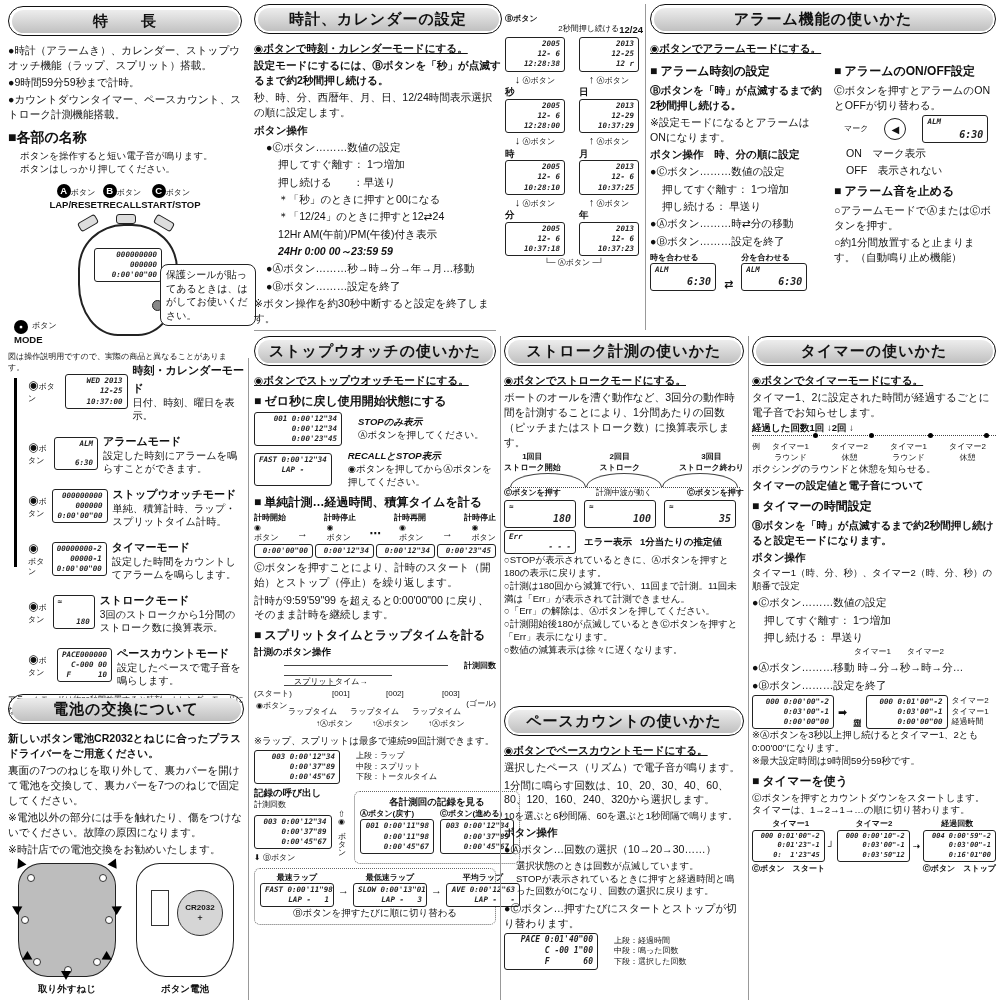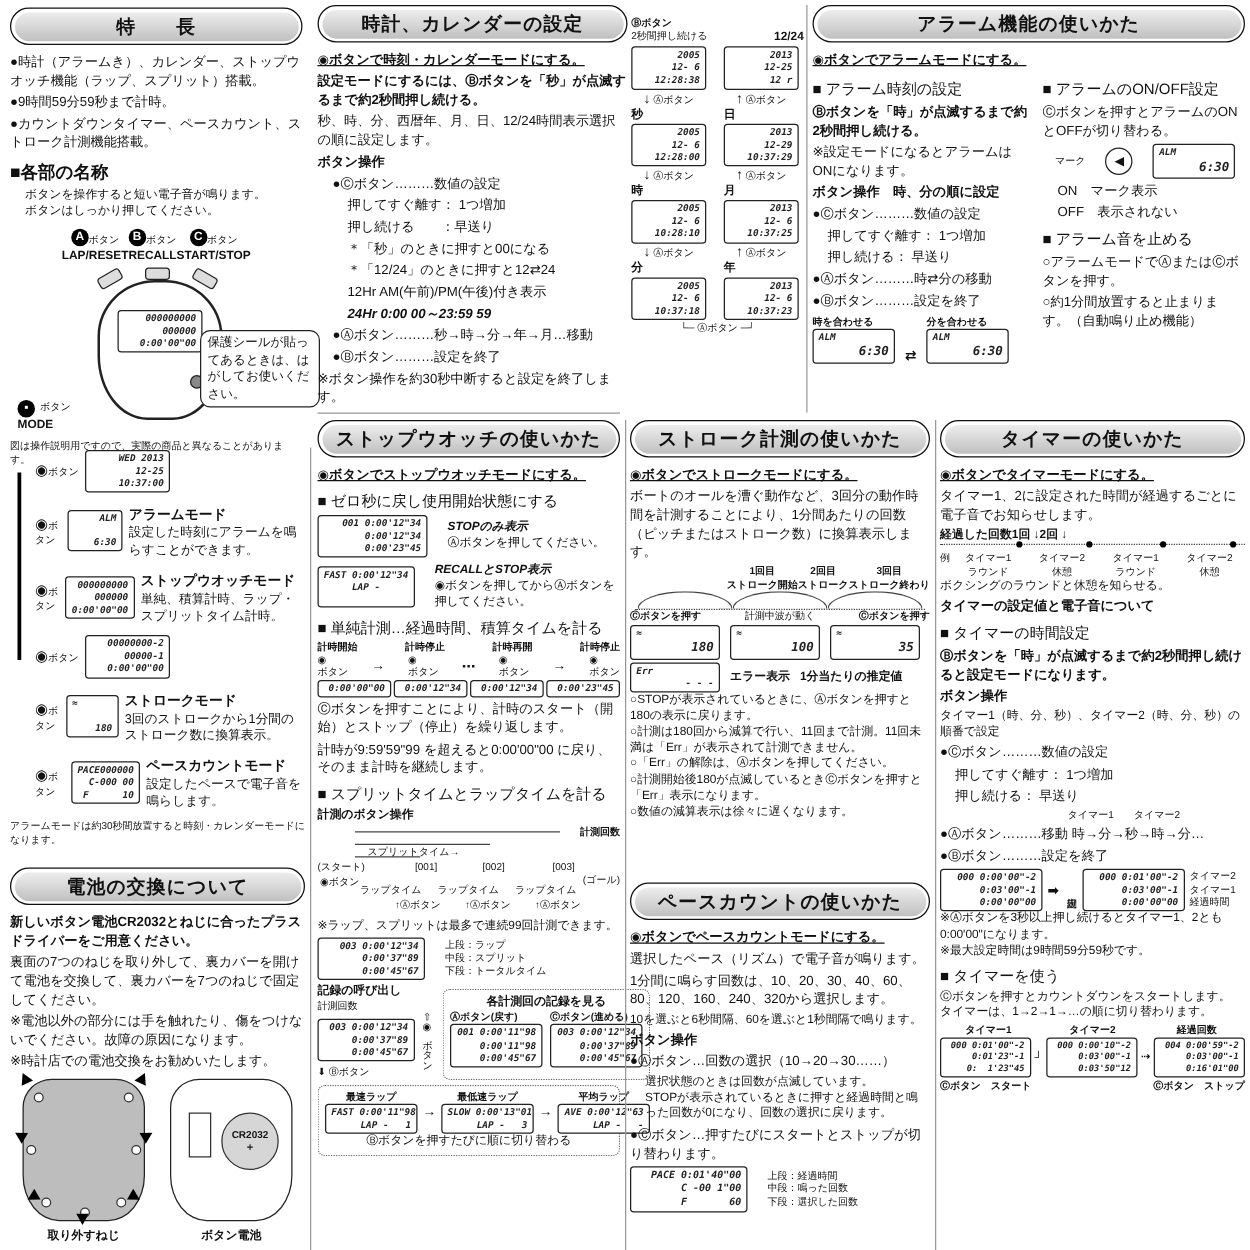--- a/index.html
+++ b/index.html
@@ -3,21 +3,21 @@
 <meta charset="utf-8">
 <style>
   html,body{margin:0;padding:0}
   body{width:1000px;height:1000px;background:#fff;color:#111;
        font-family:"Liberation Sans","DejaVu Sans",sans-serif;position:relative;overflow:hidden}
   .sec{position:absolute}
   .pill{border:1.5px solid #111;border-radius:999px;padding:2.5px;margin:0 0 7px}
   .pill>span{display:block;background:linear-gradient(#ededed,#c0c0c0);border-radius:999px;
        text-align:center;font-weight:700;font-size:15px;padding:2px 4px;letter-spacing:1px}
   h3{font-size:14px;margin:7px 0 3px;font-weight:700}
-  h4{font-size:12px;margin:5px 0 2px;font-weight:400}
+  h4{font-size:12px;margin:5px 0 2px;font-weight:700}
   .p{font-size:10.6px;line-height:1.4;margin:2.5px 0}
   .sm{font-size:9.5px;line-height:1.35}
   .xs{font-size:8px;line-height:1.3}
   .b{font-weight:700}
   .ub{font-weight:700;text-decoration:underline}
   .it{font-style:italic;font-weight:700}
   .in1{margin-left:12px}
   .in2{margin-left:24px}
   .ctr{text-align:center}
   .lcd{background:#fff;border:1.5px solid #222;border-radius:3px;
@@ -102,20 +102,21 @@
 <div class="sec" style="left:8px;top:352px;width:236px">
   <div style="position:relative">
     <div class="spine"></div>
     <div class="mrow">
       <span class="xs"><span style="font-size:12px">◉</span><span>ボタン</span></span>
       <div class="lcd" style="width:58px">
           <div>WED 2013</div>
           <div>12-25</div>
           <div>10:37:00</div>
         </div>
+      <div class="mtxt"><b>時刻・カレンダーモード</b><div>日付、時刻、曜日を表示。</div></div>
     </div>
     <div class="mrow">
       <span class="xs"><span style="font-size:12px">◉</span><span>ボタン</span></span>
       <div class="lcd" style="width:58px">
           <div>ALM</div>
           <div></div>
           <div>6:30</div>
         </div>
       <div class="mtxt"><b>アラームモード</b><div>設定した時刻にアラームを鳴らすことができます。</div></div>
     </div>
@@ -128,20 +129,21 @@
         </div>
       <div class="mtxt"><b>ストップウオッチモード</b><div>単純、積算計時、ラップ・スプリットタイム計時。</div></div>
     </div>
     <div class="mrow">
       <span class="xs"><span style="font-size:12px">◉</span><span>ボタン</span></span>
       <div class="lcd" style="width:58px">
           <div>00000000-2</div>
           <div>00000-1</div>
           <div>0:00'00"00</div>
         </div>
+      <div class="mtxt"><b>タイマーモード</b><div>設定した時間をカウントしてアラームを鳴らします。</div></div>
     </div>
     <div class="mrow">
       <span class="xs"><span style="font-size:12px">◉</span><span>ボタン</span></span>
       <div class="lcd" style="width:58px;text-align:left">
           <div>≈</div>
           <div></div>
           <div style="text-align:right">180</div>
         </div>
       <div class="mtxt"><b>ストロークモード</b><div>3回のストロークから1分間のストローク数に換算表示。</div></div>
     </div>
@@ -214,21 +216,21 @@
   <div class="p in2">＊「12/24」のときに押すと12⇄24</div>
   <div class="p in2">12Hr AM(午前)/PM(午後)付き表示</div>
   <div class="p in2 it">24Hr 0:00 00～23:59 59</div>
   <div class="p in1">●Ⓐボタン………秒→時→分→年→月…移動</div>
   <div class="p in1">●Ⓑボタン………設定を終了</div>
   <div class="p">※ボタン操作を約30秒中断すると設定を終了します。</div>
 </div>
 
 <div class="sec" style="left:505px;top:14px;width:138px">
   <div class="xs b"><span>Ⓑボタン</span></div>
-  <div style="display:flex;justify-content:space-between">
+  <div style="display:flex;justify-content:flex-end">
     <span class="xs">2秒間押し続ける</span>
     <span class="sm b">12/24</span>
   </div>
   <div style="display:flex;gap:14px">
     <div style="width:60px">
       <div class="lcd">
           <div>2005</div>
           <div>12- 6</div>
           <div>12:28:38</div>
         </div>
@@ -499,21 +501,21 @@
     <div class="sm ctr">Ⓑボタンを押すたびに順に切り替わる</div>
   </div>
 </div>
 
 <div class="sec" style="left:504px;top:336px;width:240px">
   <div class="pill">
       <span>ストローク計測の使いかた</span>
     </div>
   <div class="p ub">◉ボタンでストロークモードにする。</div>
   <div class="p">ボートのオールを漕ぐ動作など、3回分の動作時間を計測することにより、1分間あたりの回数（ピッチまたはストローク数）に換算表示します。</div>
-  <div style="display:flex;justify-content:flex-end">
+  <div style="display:flex;justify-content:space-between">
     <span class="xs b ctr"><span>1回目</span><br><span>ストローク開始</span></span>
     <span class="xs b ctr"><span>2回目</span><br><span>ストローク</span></span>
     <span class="xs b ctr"><span>3回目</span><br><span>ストローク終わり</span></span>
   </div>
   <div style="display:flex;align-items:flex-end;padding:0 6px">
     <div class="arc"></div>
       <div class="arc"></div>
       <div class="arc"></div>
   </div>
   <div style="border-top:1.2px dotted #444;margin:0 4px"></div>

